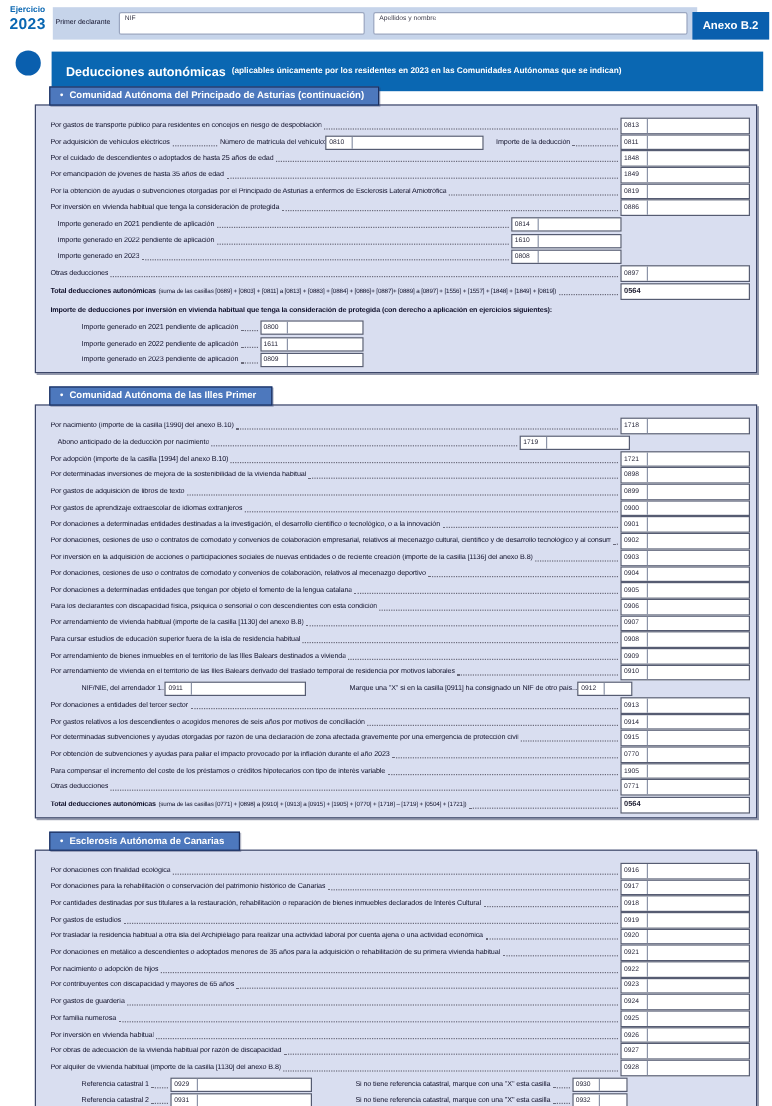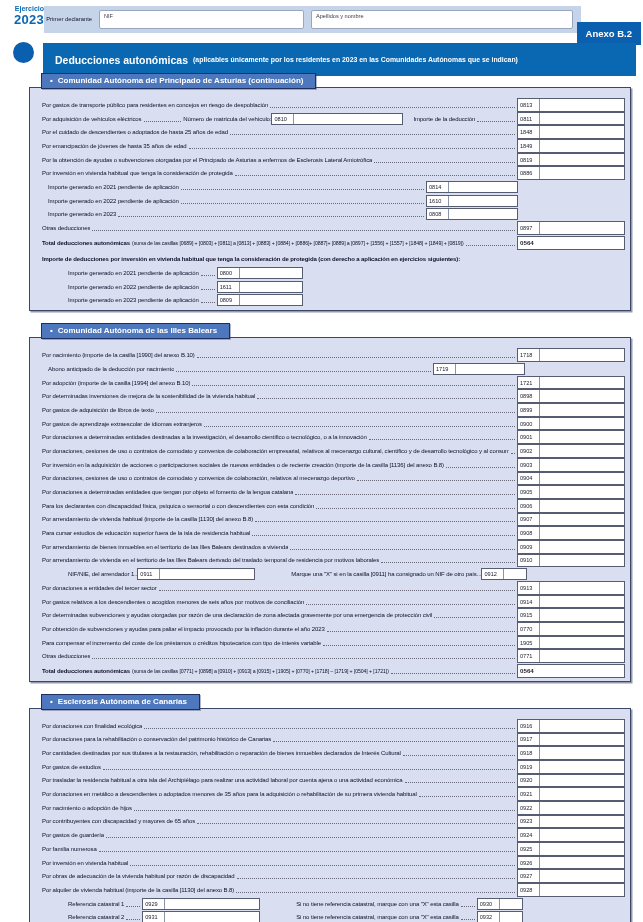--- a/index.html
+++ b/index.html
@@ -1,29 +1,29 @@
 <!DOCTYPE html>
 <html><head>
 <meta charset="utf-8">
 <style>
   html,body{margin:0;padding:0;background:#fff;}
   body{width:643px;height:922px;overflow:hidden;font-family:"Liberation Sans",sans-serif;-webkit-font-smoothing:antialiased;}
 
   
   .tophdr{position:relative;height:34px;margin-top:2px;}
-  .ej{position:absolute;left:2px;top:3px;width:42px;text-align:right;color:#0a67b2;}
+  .ej{position:absolute;left:2px;top:3px;width:42px;text-align:center;color:#0a67b2;}
   .ej .l1{display:block;font-size:7px;font-weight:bold;}
   .ej .yr{display:block;font-size:13px;font-weight:bold;letter-spacing:.3px;}
   .band{position:absolute;left:44px;top:4px;right:62px;height:27px;background:#c6d4ea;display:flex;align-items:center;}
   .decl{width:46px;min-width:46px;font-size:5.8px;text-align:right;color:#10102a;line-height:1.15;margin-left:2px;}
   .fld{background:#fff;border:1px solid #9aa6c0;height:19px;margin-left:7px;border-radius:2px;box-sizing:border-box;}
   .fld .flbl{display:block;font-size:5.6px;color:#3a3a4a;padding:2px 0 0 4px;}
   .fld.nif{width:205px;}
   .fld.ape{flex:1;margin-right:8px;}
-  .anexo{position:absolute;right:2px;top:20px;background:#0a5fae;color:#fff;font-weight:bold;font-size:9.5px;padding:6px 9px;}
+  .anexo{position:absolute;right:2px;top:8px;background:#0a5fae;color:#fff;font-weight:bold;font-size:9.5px;padding:6px 9px;}
 
   
   .titlebar{position:relative;height:24px;margin:5px 0 4px 0;}
   .circle{position:absolute;left:13px;top:1px;width:21px;height:21px;border-radius:50%;background:#0a5fae;}
   .tbar{position:absolute;left:43px;right:7px;top:2px;height:33px;background:#0a67b2;color:#fff;display:flex;align-items:center;padding-left:12px;gap:5px;}
   .t1{font-size:10.5px;font-weight:bold;white-space:nowrap;}
   .t2{font-size:6.9px;font-weight:bold;white-space:nowrap;}
 
   
   #sections{margin-left:29px;width:602px;}
@@ -217,21 +217,21 @@
           <span class="leader sm"></span>
           <span class="cb cbm86">
             <span class="code">0809</span>
             <span class="inp"></span>
           </span>
           <span class="spfx"></span>
         </div>
       </div></div>
     <div class="sec"><div class="tab">
         <span class="bullet">•</span>
-        <span class="tabt">Comunidad Autónoma de las Illes Balears</span>
+        <span class="tabt">Comunidad Autónoma de las Illes Primer</span>
       </div><div class="panel">
         <div class="row std">
           <span class="lbl">Por nacimiento (importe de la casilla [1990] del anexo B.10)</span>
           <span class="leader"></span>
           <span class="cb cbr">
             <span class="code">1718</span>
             <span class="inp"></span>
           </span>
         </div>
         <div class="row mid">

